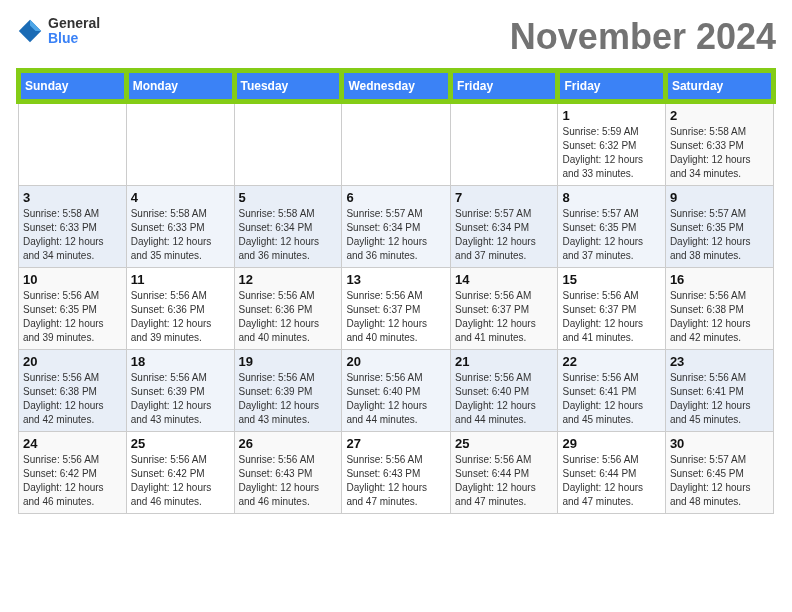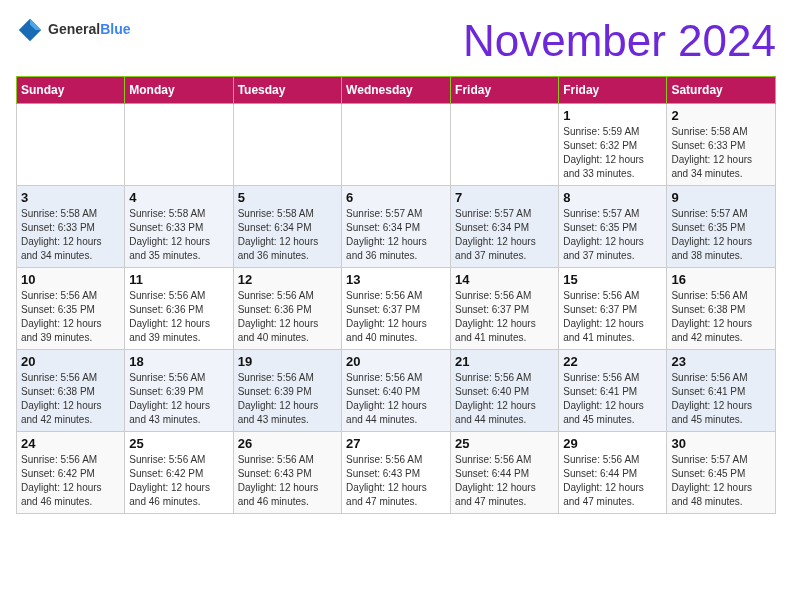--- a/index.html
+++ b/index.html
@@ -16,55 +16,55 @@
       align-items: flex-start;
       margin-bottom: 10px;
     }
     .logo {
       display: flex;
       align-items: center;
       gap: 4px;
     }
     .logo-text {
       display: flex;
-      flex-direction: row;
+      flex-direction: column;
       font-size: 14px;
       font-weight: bold;
       line-height: 1.1;
     }
     .logo-text .general { color: #333; }
     .logo-text .blue { color: #3b82f6; }
     .logo-icon {
       width: 28px;
       height: 28px;
     }
     .title-area {
       text-align: right;
     }
     .month-title {
-      font-size: 44px;
-      font-weight: normal;
-      color: #6d28d9;
+      font-size: 36px;
+      font-weight: bold;
+      color: #737373;
     }
     .location-title {
       font-size: 16px;
       color: #555;
     }
     .calendar {
       width: 100%;
       border-collapse: collapse;
       font-size: 11px;
     }
     .calendar thead th {
-      background-color: #be185d;
+      background-color: #3b82f6;
       color: #fff;
       padding: 6px 4px;
       text-align: left;
       font-size: 12px;
-      border: 1px solid #84cc16;
+      border: 5px solid #84cc16;
     }
     .calendar tbody td {
       border: 1px solid #ccc;
       vertical-align: top;
       padding: 4px;
       width: 110px;
       min-height: 80px;
       background: #fff;
     }
     .calendar tbody td:nth-child(odd) {

